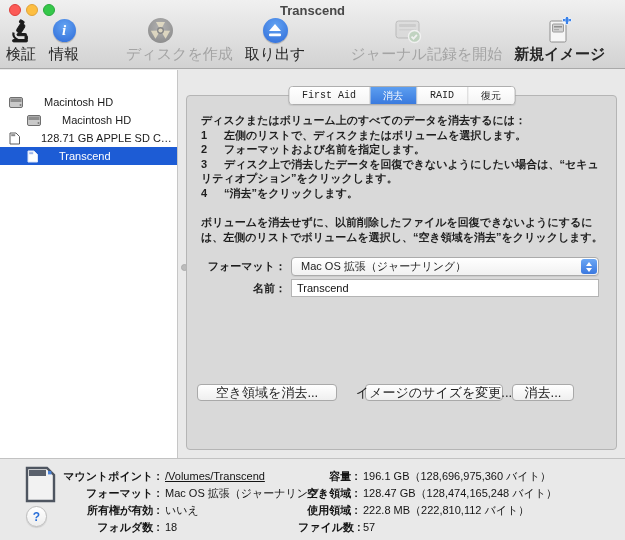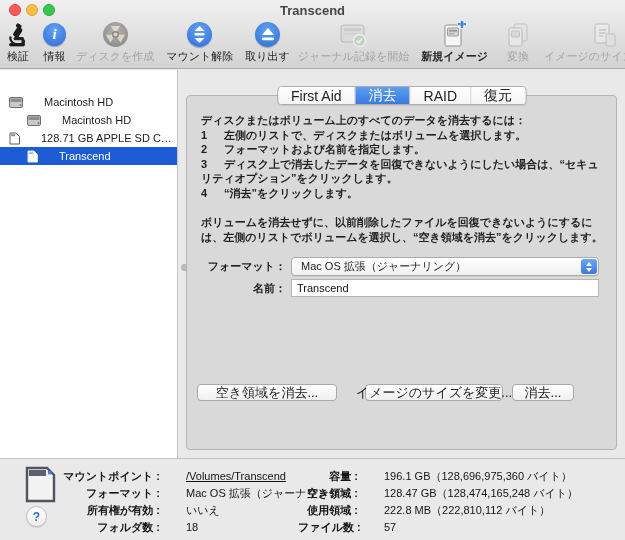--- a/index.html
+++ b/index.html
@@ -15,22 +15,22 @@
   .tl { width:12px; height:12px; border-radius:50%; position:absolute; top:4px; }
   .tl.red   { left:9px;  background:#fc5b57; border:1px solid #dd3f3b; }
   .tl.yel   { left:26px; background:#fdbe41; border:1px solid #dfa33a; }
   .tl.grn   { left:43px; background:#35c84a; border:1px solid #2aa83d; }
   .title { position:absolute; top:3px; left:0; right:0; text-align:center;
     font-size:13px; font-weight:bold; color:#484848; }
   .toolbar { position:absolute; top:18px; left:0; right:0; height:50px;
     display:flex; align-items:flex-end; }
   .tbi { display:flex; flex-direction:column; align-items:center; gap:1px; padding-bottom:4px; }
   .tbi .ic { height:27px; display:flex; align-items:center; justify-content:center; }
-  .tbi .lb { font-size:11px; white-space:nowrap; color:#262626; }
-  .tbi.disabled .lb { color:#a4a4a4; }
+  .tbi .lb { font-size:15px; white-space:nowrap; color:#262626; }
+  .tbi.disabled .lb { color:#a4a4a4;margin-left:37px; }
   .tbi.disabled .ic { opacity:.55; filter:grayscale(45%); }
   .bluecirc { width:25px; height:25px; border-radius:50%;
     background:radial-gradient(circle at 50% 32%, #63a3f2, #2d6ad8);
     display:flex; align-items:center; justify-content:center;
     box-shadow:0 1px 1px rgba(0,0,0,.25); }
   .burncirc { width:25px; height:25px; border-radius:50%;
     background:radial-gradient(circle at 50% 38%, #8a8a8a, #3c3c3c); }
   
   .m1{margin-left:6px;} .m2{margin-left:13px;} .m3{margin-left:10px;}
   .m4{margin-left:12px;} .m5{margin-left:12px;} .m6{margin-left:8px;}
@@ -43,23 +43,23 @@
   .srow.ind { padding-left:27px; }
   .srow.sel { background:#1d5cd5; color:#ffffff; }
   .split-dot { position:absolute; left:181px; top:264px; width:7px; height:7px;
     border-radius:50%; background:#bcbcbc; border:1px solid #adadad; }
   
   .panel { position:absolute; left:186px; top:95px; width:431px; height:355px;
     background:#d9d9d9; border:1px solid #b5b5b5; border-radius:4px; }
   .tabs { position:absolute; top:-10px; left:50%; transform:translateX(-50%);
     display:flex; height:19px; border:1px solid #aeaeae; border-radius:4px;
     overflow:hidden; background:#fdfdfd; box-shadow:0 1px 1px rgba(0,0,0,.08); }
-  .tab { padding:0 13px; display:flex; align-items:center; font-size:14px;
+  .tab { padding:0 13px; display:flex; align-items:center; font-size:10px;
     color:#222; border-right:1px solid #c8c8c8; background:linear-gradient(#ffffff,#f4f4f4);
-    white-space:nowrap; }
+    white-space:nowrap;font-family:Liberation Mono, monospace; }
   .tab:last-child { border-right:none; }
   .tab.sel { background:linear-gradient(#5c9ef0,#3a7ade); color:#fff; }
   .instr { position:absolute; top:17px; left:14px; right:10px;
     font-weight:bold; font-size:11px; line-height:14.5px; color:#1f1f1f; }
   .step .n { display:inline-block; width:23px; }
   .note { margin-top:15px; }
   .form { position:absolute; top:161px; left:0; right:0; }
   .frow { display:flex; align-items:center; margin-bottom:3px; }
   .flabel { width:99px; text-align:right; font-weight:bold; margin-right:5px;
     white-space:nowrap; }
@@ -89,21 +89,21 @@
   .infobar { position:absolute; left:0; right:0; bottom:0; height:82px;
     background:#e9e9e9; border-top:1px solid #c2c2c2; }
   .sdbig { position:absolute; left:24px; top:7px; }
   .help { position:absolute; left:26px; top:47px; width:21px; height:21px;
     border-radius:50%; background:linear-gradient(#ffffff,#ededed);
     border:1px solid #bdbdbd; color:#2a6fd8; font-weight:bold; font-size:12px;
     display:flex; align-items:center; justify-content:center;
     box-shadow:0 1px 1px rgba(0,0,0,.12); }
   .col { position:absolute; top:9px; }
   .col.left { left:58px; } .col.right { left:298px; }
-  .irow { display:flex; line-height:17px; white-space:nowrap;gap:21px; }
+  .irow { display:flex; line-height:17px; white-space:nowrap; }
   .irow .ilabel { font-weight:bold; text-align:right; color:#141414; }
   .col.left  .ilabel { width:102px; }
   .col.right .ilabel { width:60px; }
   .irow .ival { margin-left:5px; color:#141414; }
   .link { color:#1a56d0; text-decoration:underline; }
 </style>
 </head>
 <body>
 
 <div class="win">
@@ -149,32 +149,20 @@
               <polygon points="13,13 3.0,13.3 7.7,21.5" fill="#e3cd84"></polygon>
               <polygon points="13,13 18.3,21.5 23.0,13.3" fill="#e3cd84"></polygon>
               <circle cx="13" cy="13" r="3.6" fill="#3c3c3c"></circle>
               <circle cx="13" cy="13" r="2.2" fill="#e3cd84"></circle>
             </svg>
           </span>
         </span>
         <span class="lb">ディスクを作成</span>
       </div>
 
-      <div class="tbi m4">
-        <span class="ic">
-          <span class="bluecirc">
-            <svg width="15" height="17" viewBox="0 0 15 17">
-              <polygon points="7.5,0 12.5,5 2.5,5" fill="#fff"></polygon>
-              <rect x="2.5" y="7" width="10" height="2.6" rx="1" fill="#fff"></rect>
-              <polygon points="7.5,17 12.5,12 2.5,12" fill="#fff"></polygon>
-            </svg>
-          </span>
-        </span>
-        <span class="lb">マウント解除</span>
-      </div>
 
       <div class="tbi m5">
         <span class="ic">
           <span class="bluecirc">
             <svg width="14" height="13" viewBox="0 0 14 13">
               <polygon points="7,0 13,7 1,7" fill="#fff"></polygon>
               <rect x="1" y="9.4" width="12" height="2.8" rx="1" fill="#fff"></rect>
             </svg>
           </span>
         </span>

